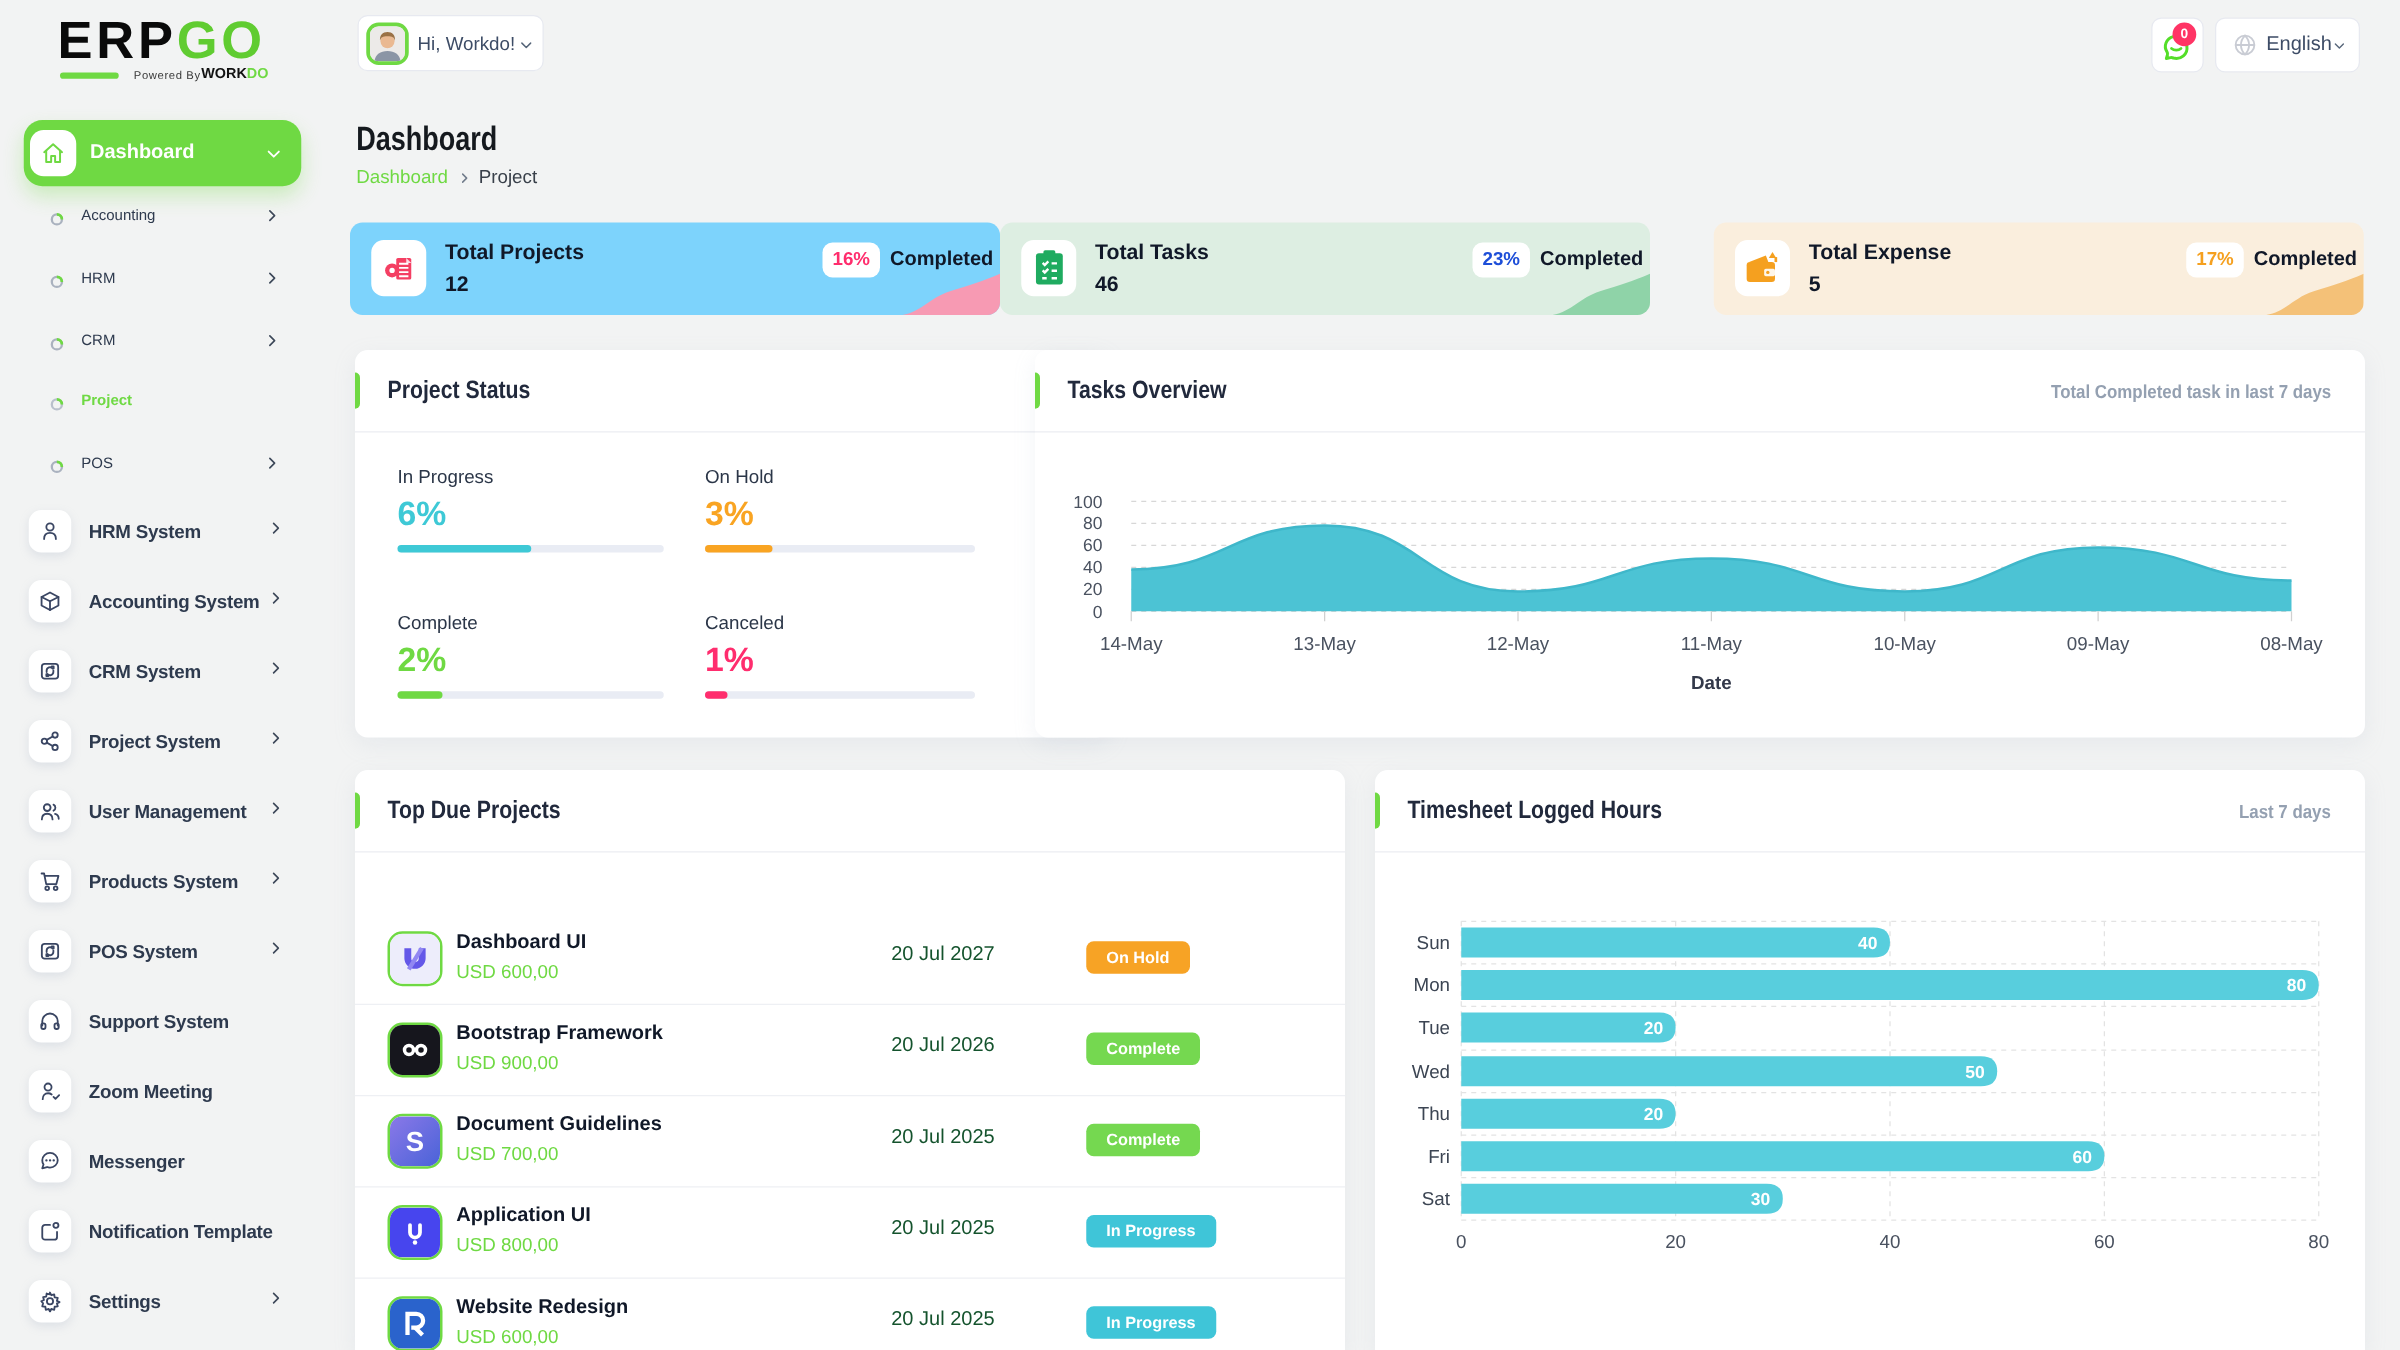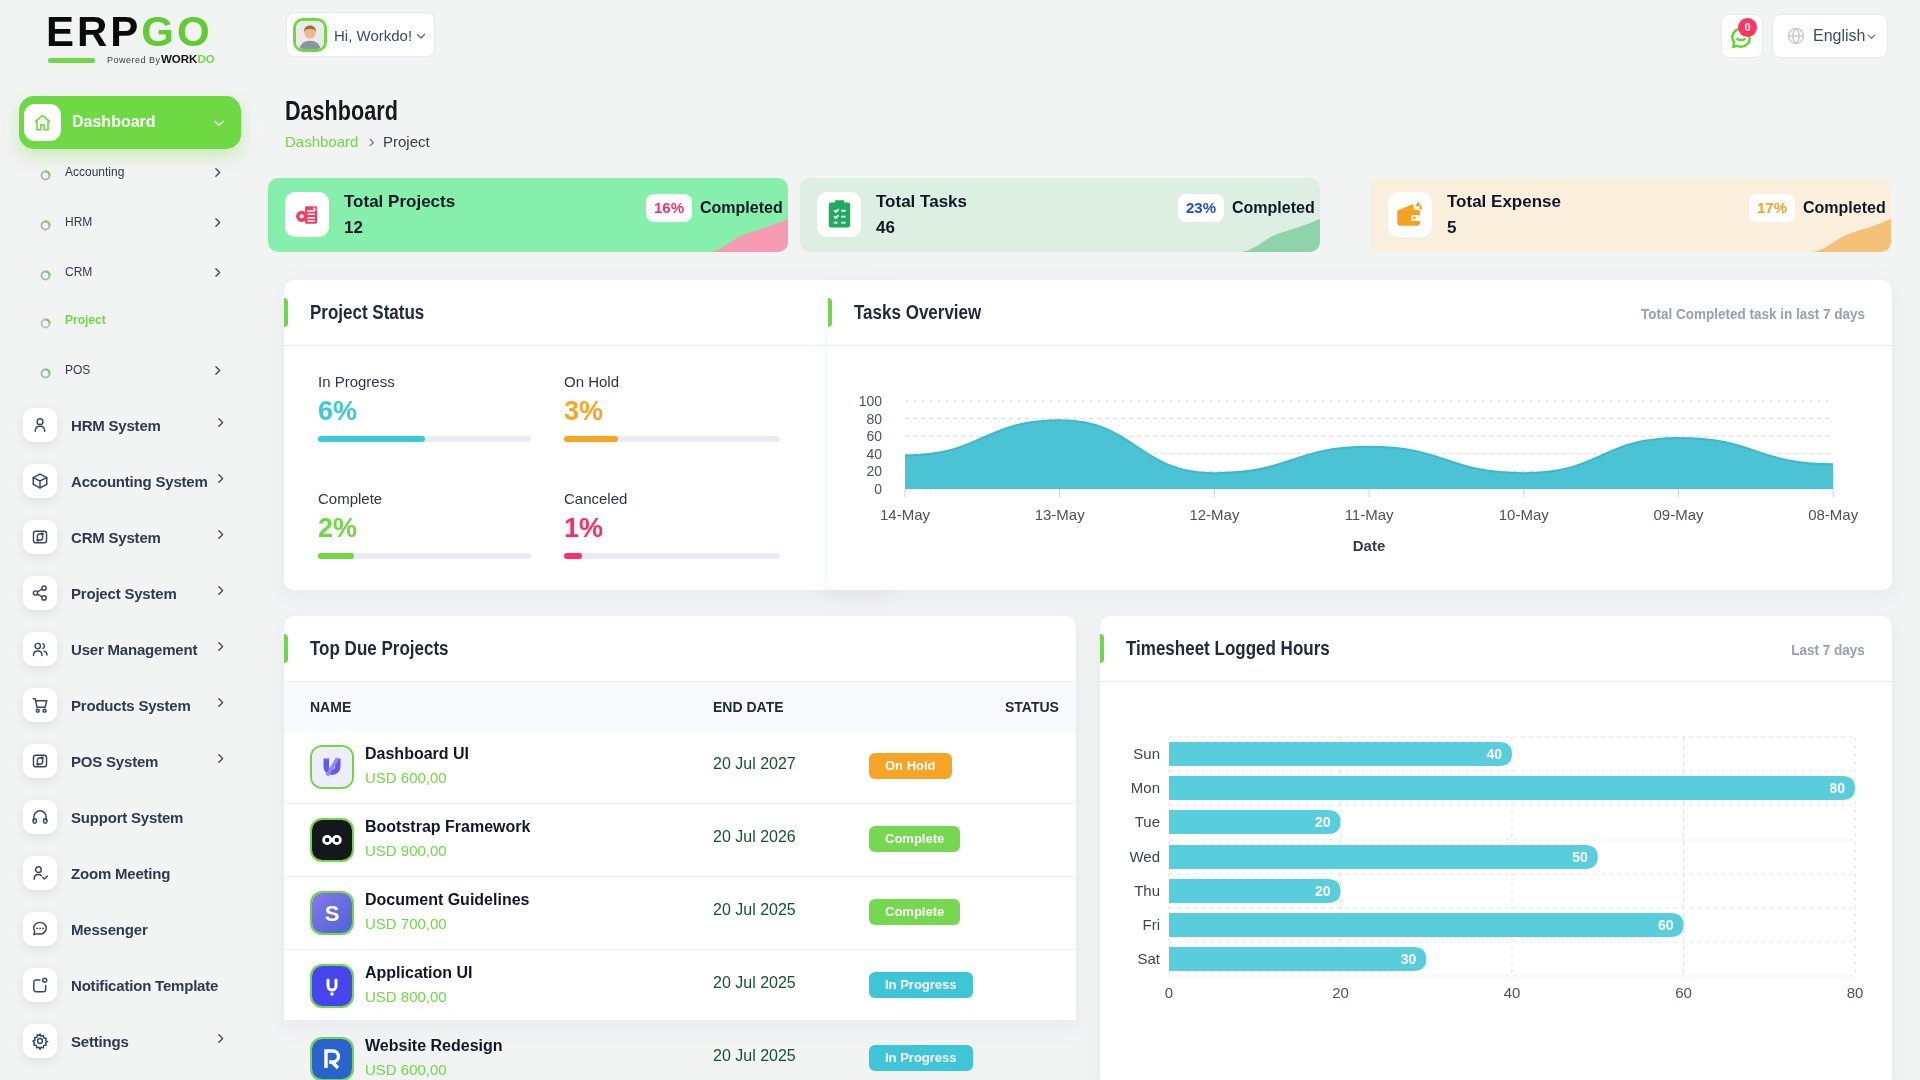--- a/index.html
+++ b/index.html
@@ -289,21 +289,21 @@
     <path d="M5 9l7 7 7-7"></path>
   </svg>
 
 <div class="abs" style="left:285px;top:96px;font-size:27px;font-weight:bold;color:#15191e;transform:scaleX(0.8);transform-origin:left;">Dashboard</div>
 <div class="abs" style="left:285px;top:133px;font-size:15px;color:#6fd943;">Dashboard</div>
 <svg class="abs" style="left:366px;top:137px;" width="11" height="11" viewBox="0 0 24 24" fill="none" stroke="#707b8a" stroke-width="2.6" stroke-linecap="round" stroke-linejoin="round">
     <path d="M9 5l7 7-7 7"></path>
   </svg>
 <div class="abs" style="left:383px;top:133px;font-size:15px;color:#39404a;">Project</div>
 
-<div class="stat" style="left:268px;background:#86efac;padding-left:36px;">
+<div class="stat" style="left:280px;background:#7dd3fc;padding-left:36px;">
   <svg class="stwave" width="78" height="36" viewBox="0 0 78 36">
       <path d="M0 36 C16 33 22 22 38 17 C54 12 64 9 78 3 L78 36 Z" fill="#f79ab3"></path>
     </svg>
   <div class="sticon">
       <svg style="position:absolute;left:6px;top:7px;" width="32" height="32" viewBox="0 0 24 24" fill="#f43f63">
         <circle cx="8" cy="13" r="4.2"></circle>
         <circle cx="8" cy="13" r="1.6" fill="#fff"></circle>
         <rect x="10.5" y="5.5" width="9" height="13" rx="1"></rect>
         <path d="M16.5 5.5l3 3h-3z" fill="#fbdce4"></path>
         <g stroke="#fff" stroke-width="1.1">
@@ -423,30 +423,25 @@
       <line x1="695.8" y1="143" x2="695.8" y2="151" stroke="#d0d0d0"></line>
       <text x="695.8" y="174" text-anchor="middle" font-size="15" fill="#4a5260">10-May</text>
       <line x1="850.5" y1="143" x2="850.5" y2="151" stroke="#d0d0d0"></line>
       <text x="850.5" y="174" text-anchor="middle" font-size="15" fill="#4a5260">09-May</text>
       <line x1="1005.1999999999999" y1="143" x2="1005.1999999999999" y2="151" stroke="#d0d0d0"></line>
       <text x="1005.1999999999999" y="174" text-anchor="middle" font-size="15" fill="#4a5260">08-May</text>
       <text x="541" y="205" text-anchor="middle" font-size="15" font-weight="bold" fill="#33394a">Date</text>
     </svg>
 </div>
 
-<div class="card" style="left:284px;top:616px;width:792px;height:404px;border-radius:10px 10px 0 0;">
+<div class="card" style="left:284px;top:616px;width:792px;height:464px;border-radius:10px 10px 0 0;">
   <div class="chead">
       <div class="accent"></div>
       <div class="ctitle">Top Due Projects</div>
     </div>
-  <div class="thead">
-    <div class="abs" style="left:26px;top:16px;">NAME</div>
-    <div class="abs" style="left:429px;top:16px;">END DATE</div>
-    <div class="abs" style="left:721px;top:16px;">STATUS</div>
-  </div>
   <div id="tbody">
       <div class="trow" style="top:115px;">
       <div class="ticon"><svg width="40" height="40" viewBox="0 0 40 40">
             <rect width="40" height="40" fill="#ededfb"></rect>
             <path d="M11.5 11.5v8a8.5 8.5 0 0 0 17 0v-8h-5.5v8a3 3 0 0 1-6 0v-8z" fill="#6458e8"></path>
             <path d="M25.5 11.5L15 28.5" stroke="#9187f2" stroke-width="3.4"></path>
           </svg></div>
       <div class="tname">Dashboard UI</div>
       <div class="tusd">USD 600,00</div>
       <div class="tdate">20 Jul 2027</div>

